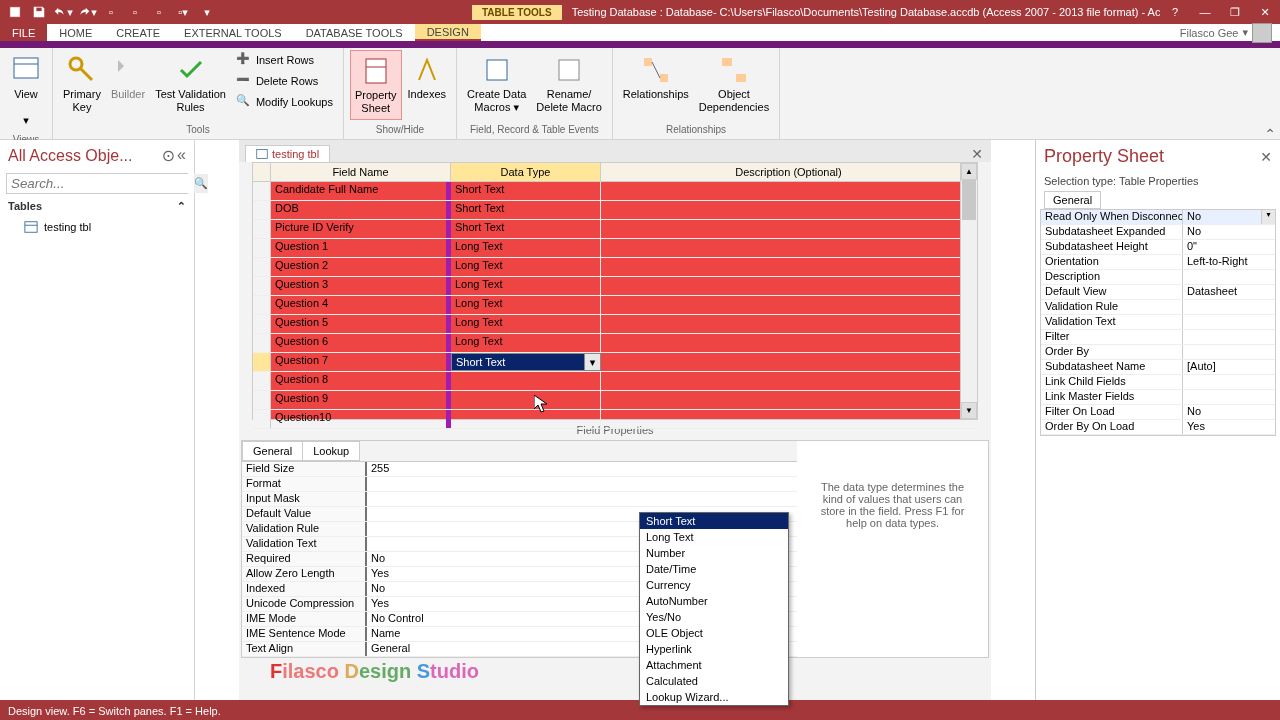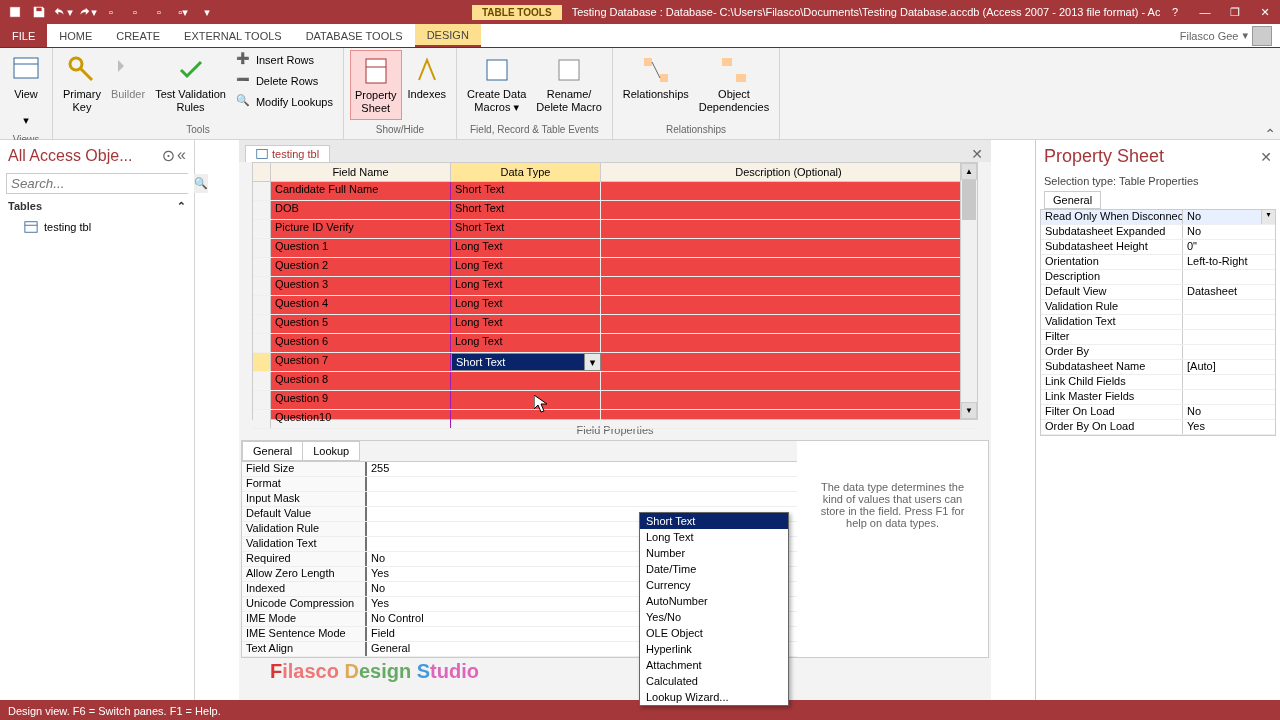--- a/index.html
+++ b/index.html
@@ -9,21 +9,21 @@
 .titlebar { height: 24px; background: #a4373a; display: flex; align-items: center; color: #fff; }
 .qat { display: flex; align-items: center; gap: 2px; padding: 0 4px; }
 .qat-btn { width: 22px; height: 20px; display: flex; align-items: center; justify-content: center; cursor: pointer; }
 .qat-btn svg { width: 14px; height: 14px; }
 .tabtools { background: #fce08f; color: #6b4a00; padding: 2px 10px; font-size: 10px; font-weight: bold; margin-left: 250px; }
 .title-text { flex: 1; text-align: center; color: #fff; font-size: 11px; padding-left: 10px; white-space: nowrap; overflow: hidden; }
 .window-controls { display: flex; }
 .window-btn { width: 30px; height: 24px; display: flex; align-items: center; justify-content: center; cursor: pointer; color: #fff; }
 
 
-.menu-tabs { height: 24px; background: #fff; display: flex; align-items: stretch; border-bottom: 1px solid #701a75; }
+.menu-tabs { height: 24px; background: #fff; display: flex; align-items: stretch; border-bottom: 7px solid #701a75; }
 .menu-tab { padding: 4px 12px; color: #444; cursor: pointer; display: flex; align-items: center; }
 .menu-tab.file { background: #a4373a; color: #fff; font-weight: normal; }
 .menu-tab.active { color: #a4373a; border-bottom: 2px solid #a4373a; }
 .menu-tab.design { background: #fce08f; color: #444; }
 .user-area { margin-left: auto; display: flex; align-items: center; gap: 4px; padding-right: 8px; color: #666; }
 .user-avatar { width: 20px; height: 20px; background: #ccc; border: 1px solid #999; }
 
 
 .ribbon { height: 92px; background: #f3f3f3; border-bottom: 1px solid #d4d4d4; display: flex; }
 .ribbon-group { border-right: 1px solid #d4d4d4; padding: 2px 6px; display: flex; flex-direction: column; }
@@ -62,21 +62,21 @@
 .field-grid { background: #ef4444; border: 1px solid #ccc; margin: 0 13px; position: relative; }
 .fg-header { display: flex; background: #f7f2e5; border-bottom: 1px solid #ccc; }
 .fg-header-cell { padding: 3px; text-align: center; border-right: 1px solid #ccc; }
 .fg-header-cell.sel { width: 18px; }
 .fg-header-cell.fname { width: 180px; }
 .fg-header-cell.dtype { width: 150px; background: #ffe699; }
 .fg-header-cell.desc { flex: 1; }
 .fg-row { display: flex; border-bottom: 1px solid #eee; height: 19px; }
 .fg-row.selected .fg-sel { background: #ffe699; }
 .fg-sel { width: 18px; border-right: 1px solid #ccc; background: #f3f3f3; }
-.fg-fname { width: 180px; padding: 1px 4px; border-right: 1px solid #a21caf; }
+.fg-fname { width: 180px; padding: 1px 4px; border-right: 5px solid #a21caf; }
 .fg-dtype { width: 150px; padding: 1px 4px; border-right: 1px solid #eee; position: relative; }
 .fg-desc { flex: 1; padding: 1px 4px; }
 .fg-row.selected .fg-dtype { background: #0a246a; color: #fff; border: 1px solid #888; display: flex; align-items: center; }
 .fg-dropdown-arrow { position: absolute; right: 0; top: 0; width: 16px; height: 100%; background: #e8e8e8; color: #000; border-left: 1px solid #888; display: flex; align-items: center; justify-content: center; }
 .fg-scroll { position: absolute; right: 0; top: 0; bottom: 0; width: 17px; background: #f0f0f0; border-left: 1px solid #ccc; }
 .fg-scroll-btn { height: 17px; background: #e0e0e0; border: 1px solid #ccc; display: flex; align-items: center; justify-content: center; font-size: 8px; }
 .fg-scroll-thumb { position: absolute; top: 17px; left: 1px; right: 1px; height: 40px; background: #c8c8c8; }
 
 
 .dt-dropdown { position: absolute; left: 400px; top: 372px; width: 150px; background: #fff; border: 1px solid #666; z-index: 100; box-shadow: 2px 2px 4px rgba(0,0,0,0.3); }
@@ -502,21 +502,21 @@
             <div class="fp-row">
               <div class="fp-label">Unicode Compression</div>
               <div class="fp-value">Yes</div>
             </div>
             <div class="fp-row">
               <div class="fp-label">IME Mode</div>
               <div class="fp-value">No Control</div>
             </div>
             <div class="fp-row">
               <div class="fp-label">IME Sentence Mode</div>
-              <div class="fp-value">Field</div>
+              <div class="fp-value">Name</div>
             </div>
             <div class="fp-row">
               <div class="fp-label">Text Align</div>
               <div class="fp-value">General</div>
             </div>
           </div>
       </div>
       <div class="fp-help">The data type determines the kind of values that users can store in the field. Press F1 for help on data types.</div>
     </div>
   </div>

